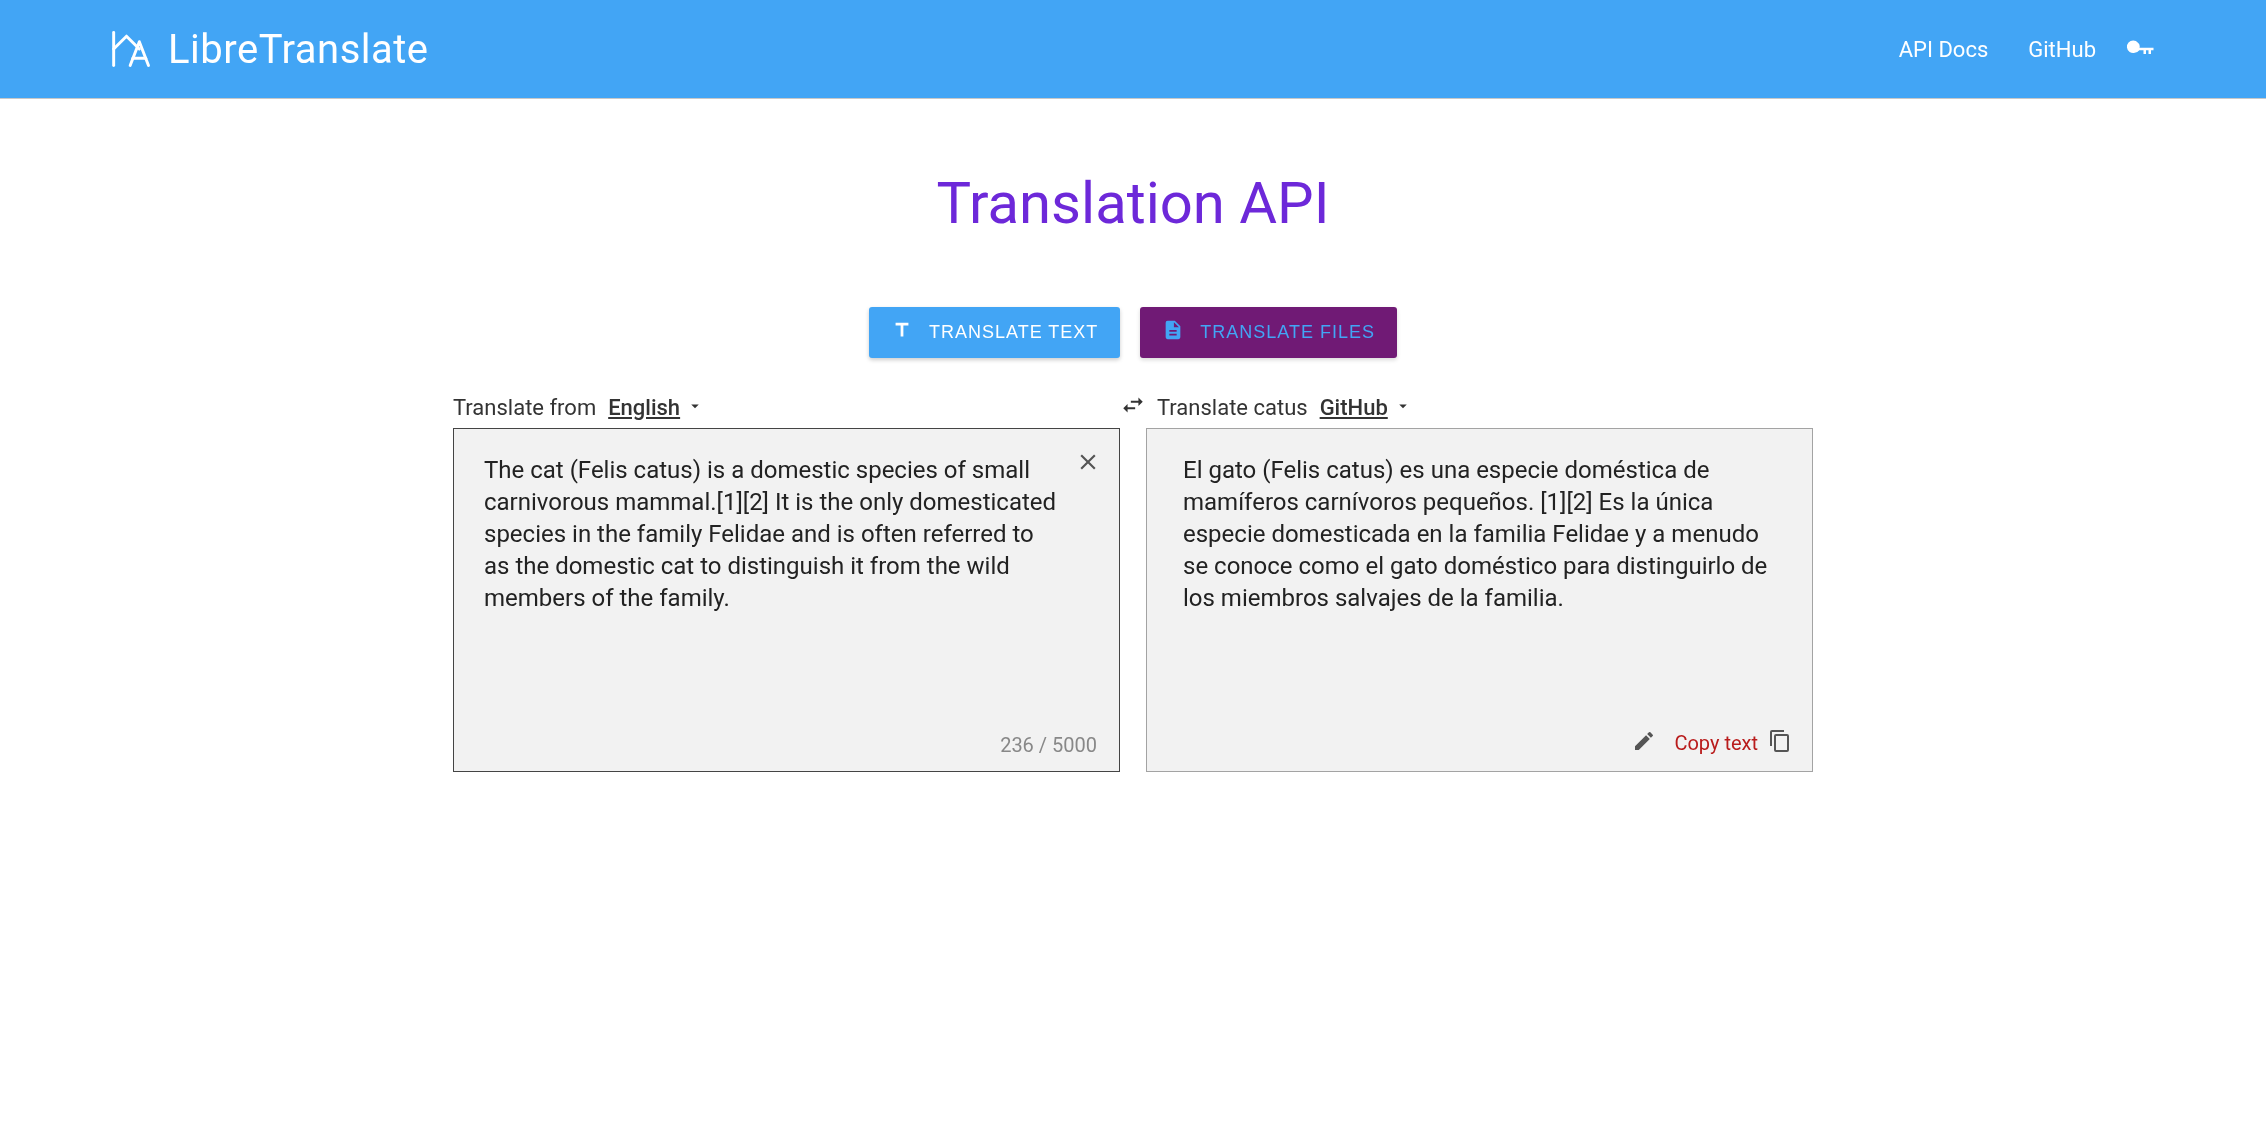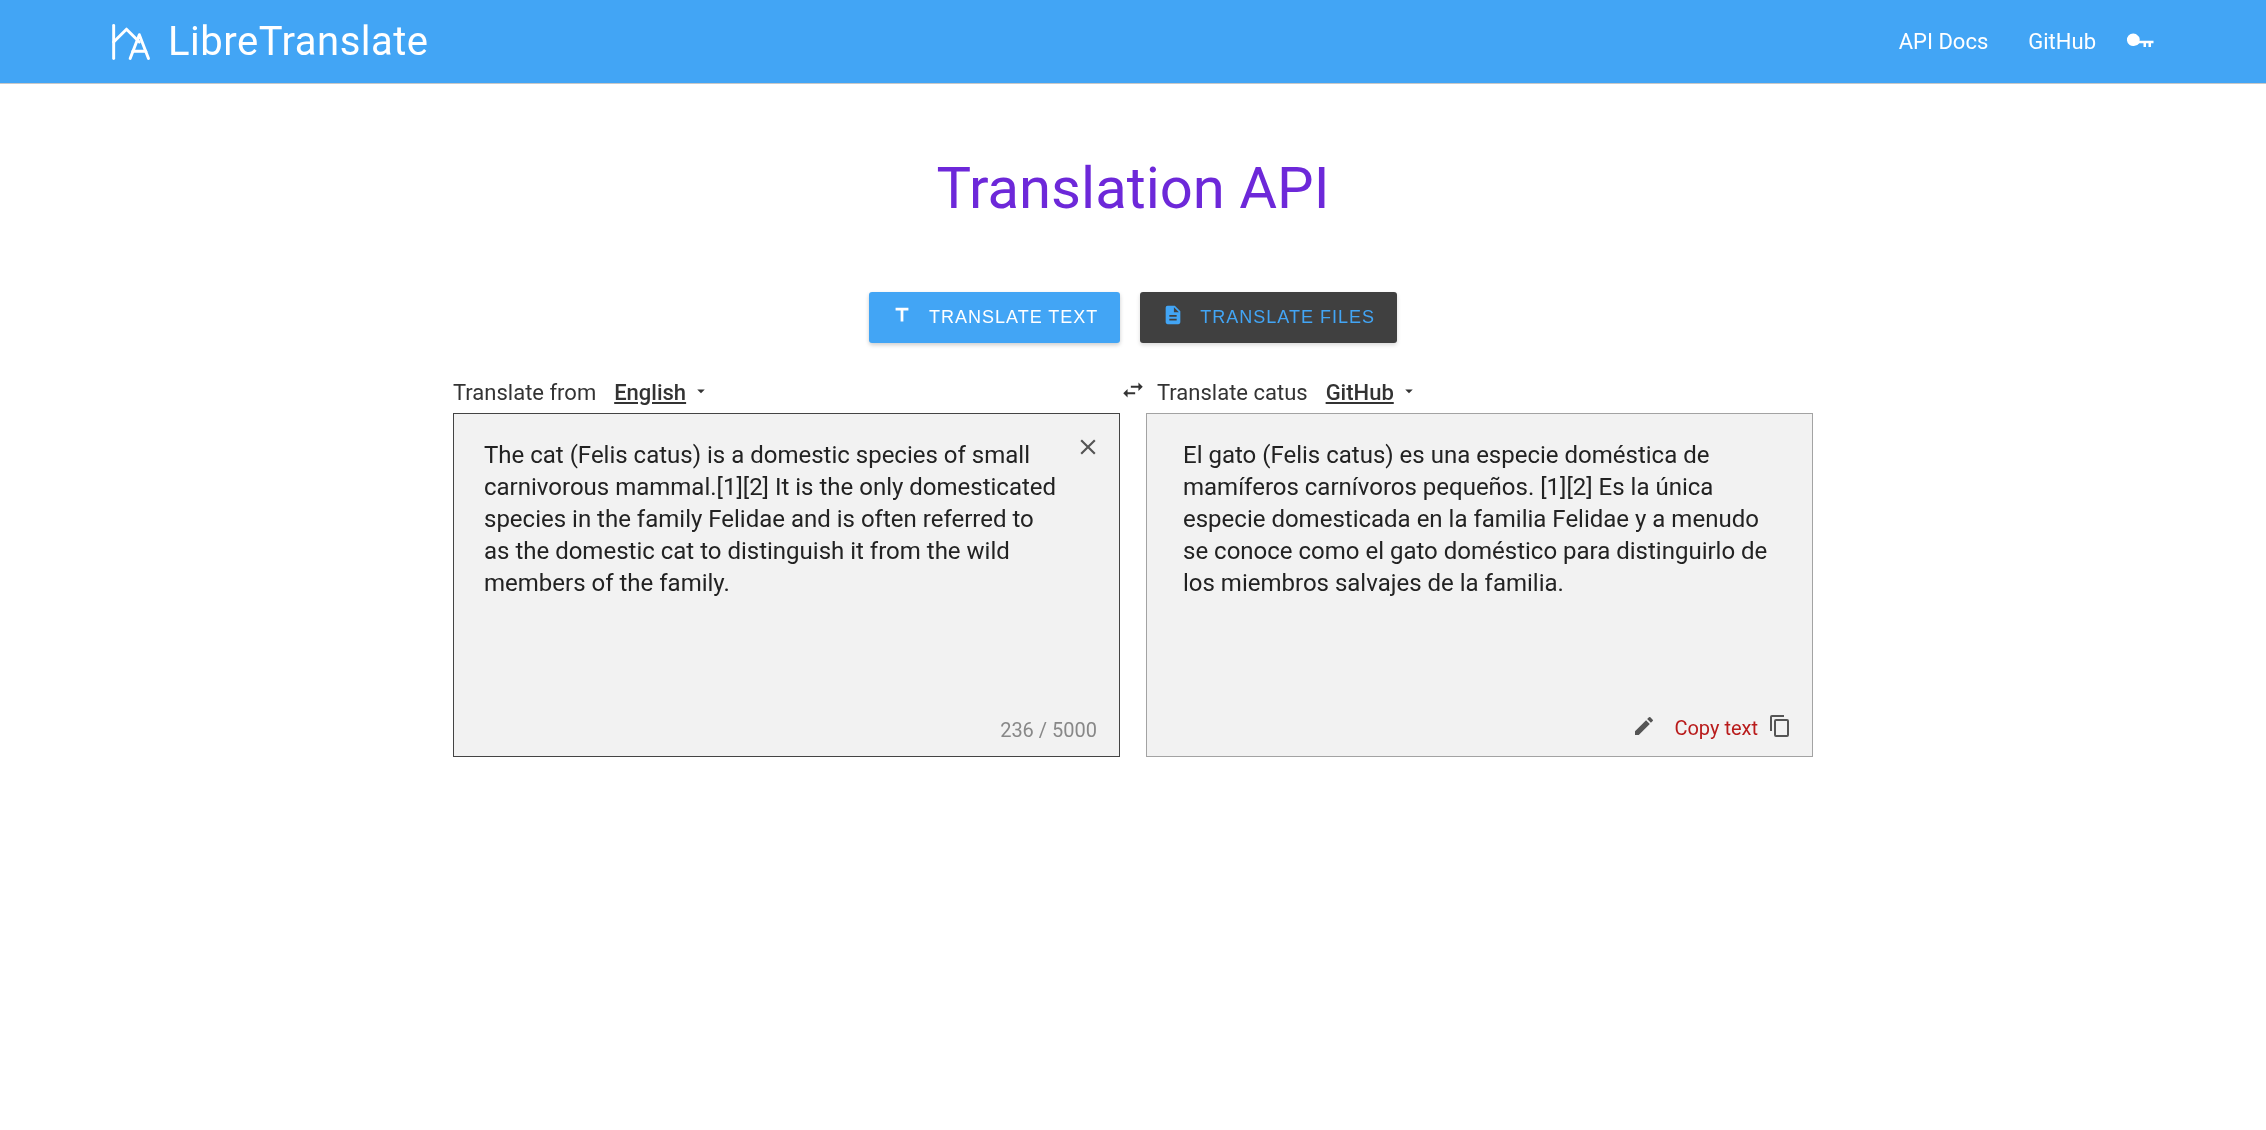--- a/index.html
+++ b/index.html
@@ -1,19 +1,19 @@
 <!DOCTYPE html>
 <html><head>
 <meta charset="utf-8">
 <style>
   * { box-sizing: border-box; margin: 0; padding: 0; }
   body { font-family: -apple-system, BlinkMacSystemFont, "Segoe UI", Roboto, "Helvetica Neue", Arial, sans-serif; background: #fff; color: #333; }
   .navbar {
     background: #42a5f5;
-    height: 84px;
+    height: 99px;
     display: flex;
     align-items: center;
     padding: 0 110px 0 110px;
     color: #fff;
     border-bottom: 1px solid #c8c8c8;
   }
   .brand { display: flex; align-items: center; gap: 14px; }
   .brand-logo svg { width: 44px; height: 44px; display: block; }
   .brand-title { font-size: 40px; font-weight: 400; letter-spacing: 0.5px; }
   .nav-spacer { flex: 1; }
@@ -52,34 +52,34 @@
     border: none;
     cursor: pointer;
     border-radius: 3px;
   }
   .tab-btn.active {
     background: #42a5f5;
     color: #fff;
     box-shadow: 0 2px 4px rgba(0,0,0,0.2);
   }
   .tab-btn.inactive {
-    background: #404040;
+    background: #701a75;
     color: #42a5f5;
     box-shadow: 0 2px 4px rgba(0,0,0,0.15);
   }
   .tab-btn svg { width: 22px; height: 22px; }
   .tab-btn.active svg { fill: #fff; }
   .tab-btn.inactive svg { fill: #42a5f5; }
 
   .lang-row {
     display: flex;
     align-items: center;
     margin-bottom: 6px;
   }
-  .lang-block { flex: 1; display: flex; align-items: baseline; gap: 18px; }
+  .lang-block { flex: 1; display: flex; align-items: baseline; gap: 12px; }
   .lang-label { font-size: 22px; color: #333; }
   .lang-select {
     font-size: 22px;
     font-weight: 500;
     text-decoration: underline;
     display: inline-flex;
     align-items: center;
     gap: 6px;
     cursor: pointer;
   }

